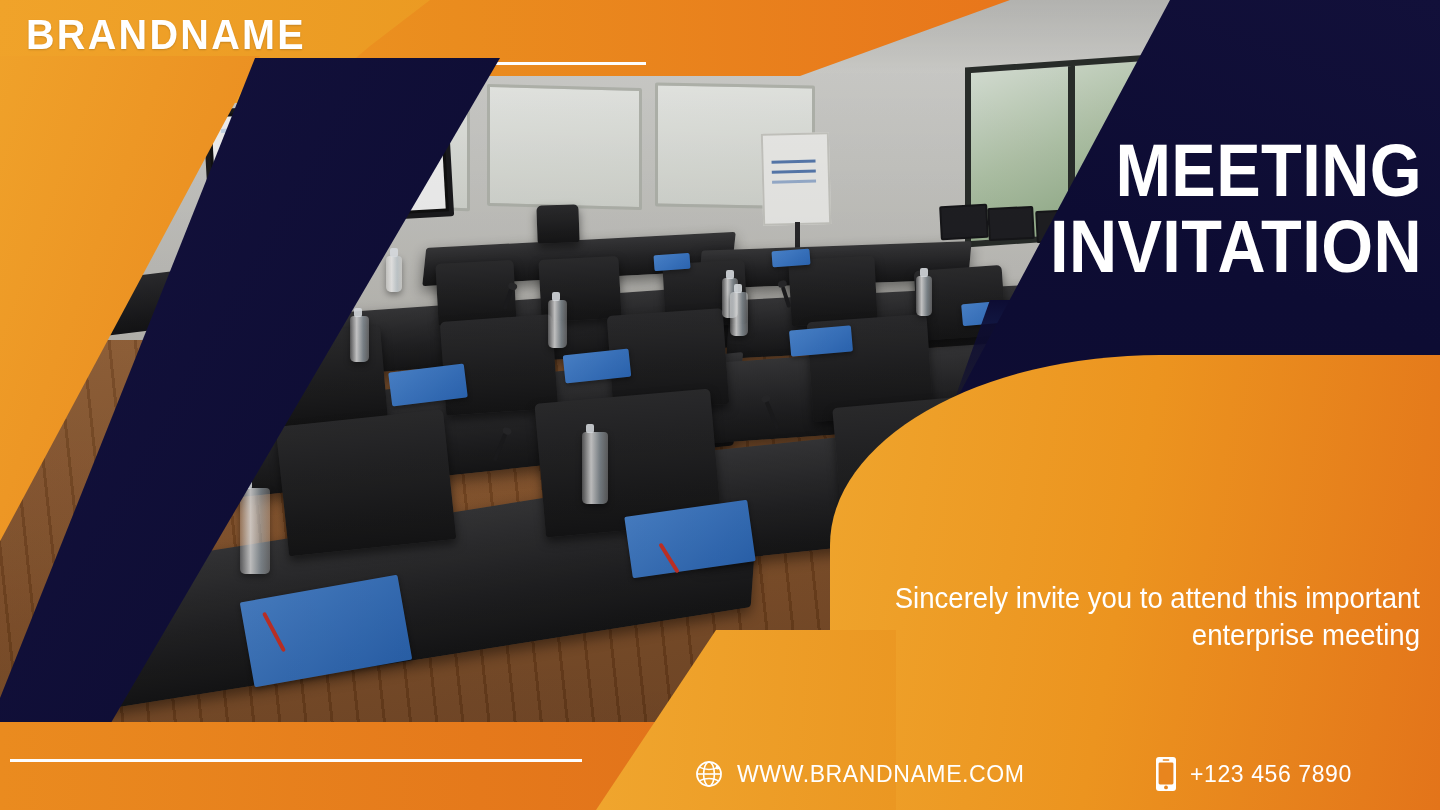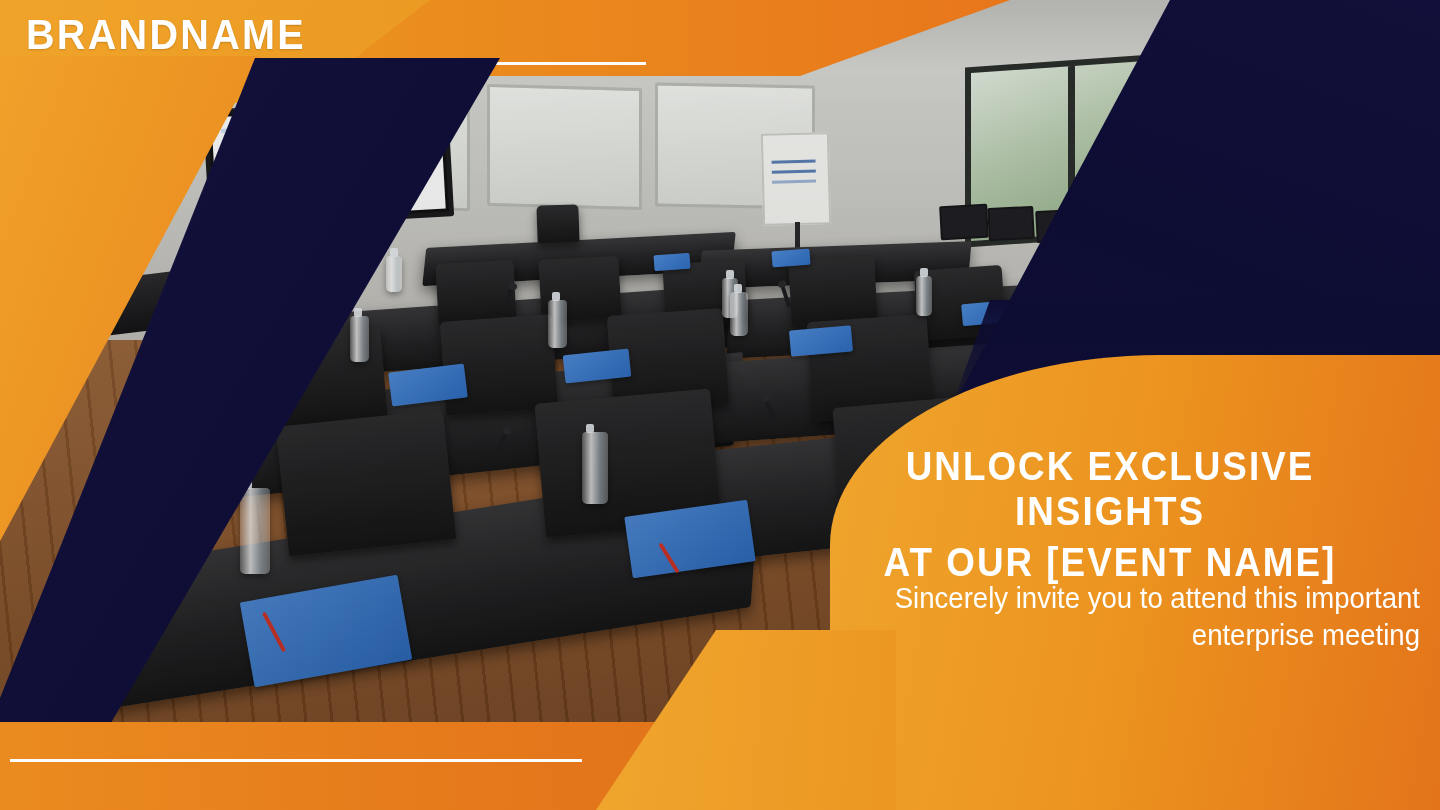--- a/index.html
+++ b/index.html
@@ -345,25 +345,49 @@
   <div class="shape right-navy"></div>
   <div class="shape right-navy-fade"></div>
   <div class="shape right-orange"></div>
 
   <div class="shape btm-orange-dark"></div>
   <div class="shape btm-line"></div>
   <div class="shape btm-wedge"></div>
 
   <div class="brandname">BRANDNAME</div>
 
-
-  <div class="headline">
-    <span class="headline-l1">UNLOCK EXCLUSIVE INSIGHTS</span>
-    <span class="headline-l2">AT OUR  [EVENT NAME]</span>
+  <div class="title">
+    <span class="title-l1">MEETING</span>
+    <span class="title-l2">INVITATION</span>
   </div>
 
+
   <div class="body-text">Sincerely invite you to attend this important enterprise meeting</div>
 
   <div class="contacts">
-
+    <div class="contact">
+      <span class="globe-icon">
+        <svg width="30" height="30" viewBox="0 0 30 30">
+          <circle cx="15" cy="15" r="12" fill="none" stroke="#fff" stroke-width="1.8"></circle>
+          <ellipse cx="15" cy="15" rx="5.4" ry="12" fill="none" stroke="#fff" stroke-width="1.6"></ellipse>
+          <line x1="3" y1="15" x2="27" y2="15" stroke="#fff" stroke-width="1.6"></line>
+          <path d="M5.2 8.2 Q15 13 24.8 8.2" fill="none" stroke="#fff" stroke-width="1.5"></path>
+          <path d="M5.2 21.8 Q15 17 24.8 21.8" fill="none" stroke="#fff" stroke-width="1.5"></path>
+          <circle cx="23.5" cy="8.5" r="1.9" fill="#fff"></circle>
+        </svg>
+      </span>
+      <span class="contact-text">WWW.BRANDNAME.COM</span>
+    </div>
+
+    <div class="contact">
+      <span class="phone-icon">
+        <svg width="22" height="36" viewBox="0 0 22 36">
+          <rect x="1" y="1" width="20" height="34" rx="3" fill="#fff"></rect>
+          <rect x="3.6" y="6.4" width="14.8" height="22" rx="1.4" fill="#e8851e"></rect>
+          <rect x="7.6" y="3.3" width="6.8" height="1.5" rx="0.75" fill="#e8851e"></rect>
+          <circle cx="11" cy="31.4" r="1.9" fill="#e8851e"></circle>
+        </svg>
+      </span>
+      <span class="contact-text">+123 456 7890</span>
+    </div>
   </div>
 
 </div>
 
 </body></html>

